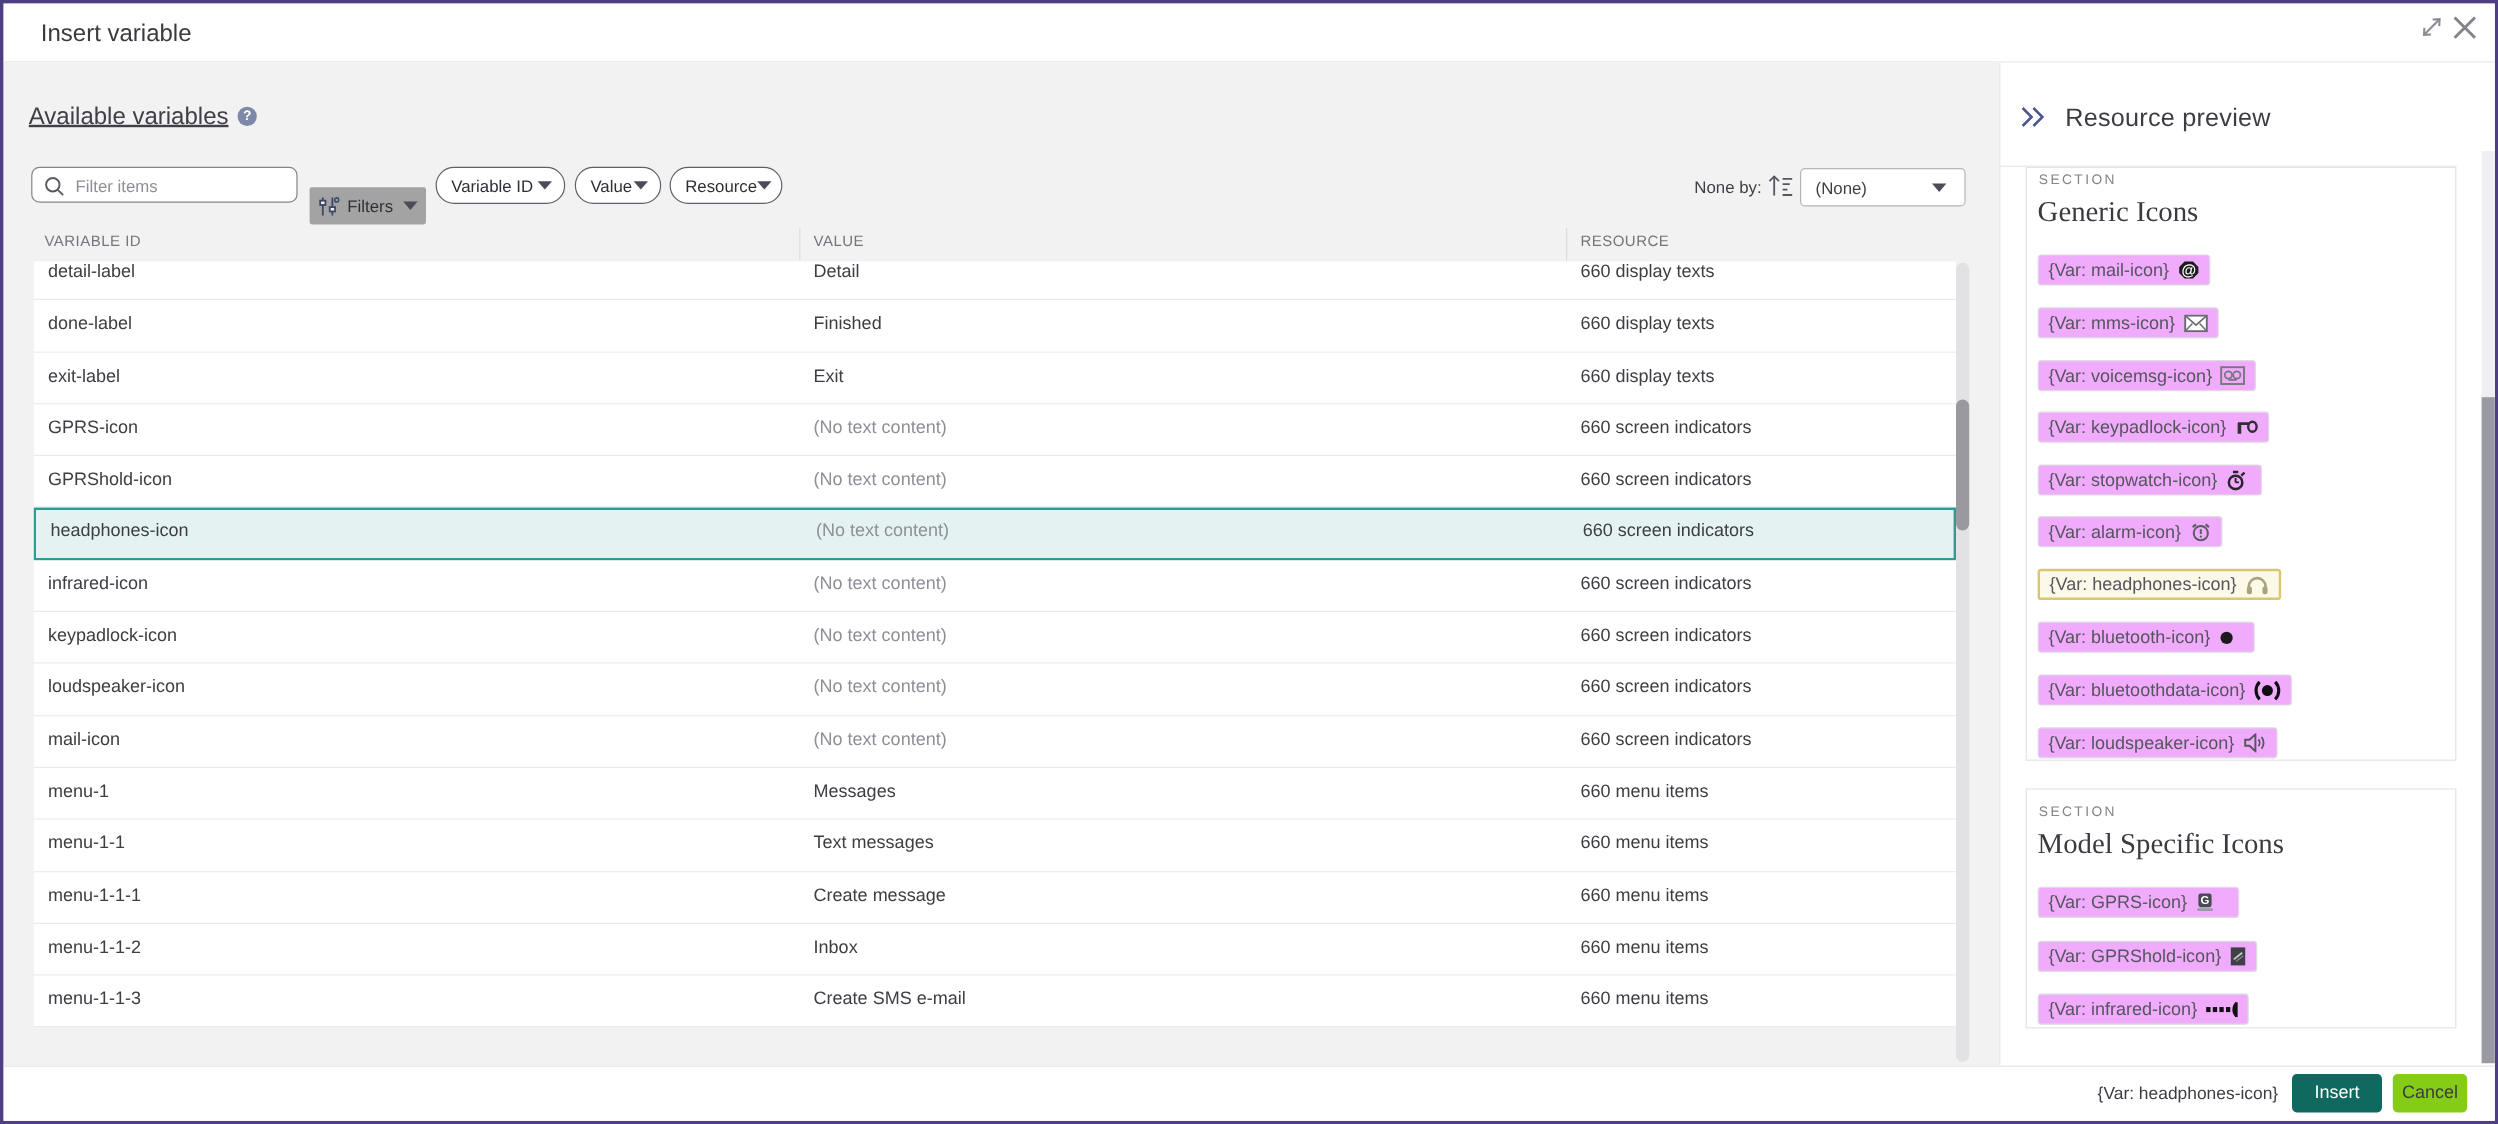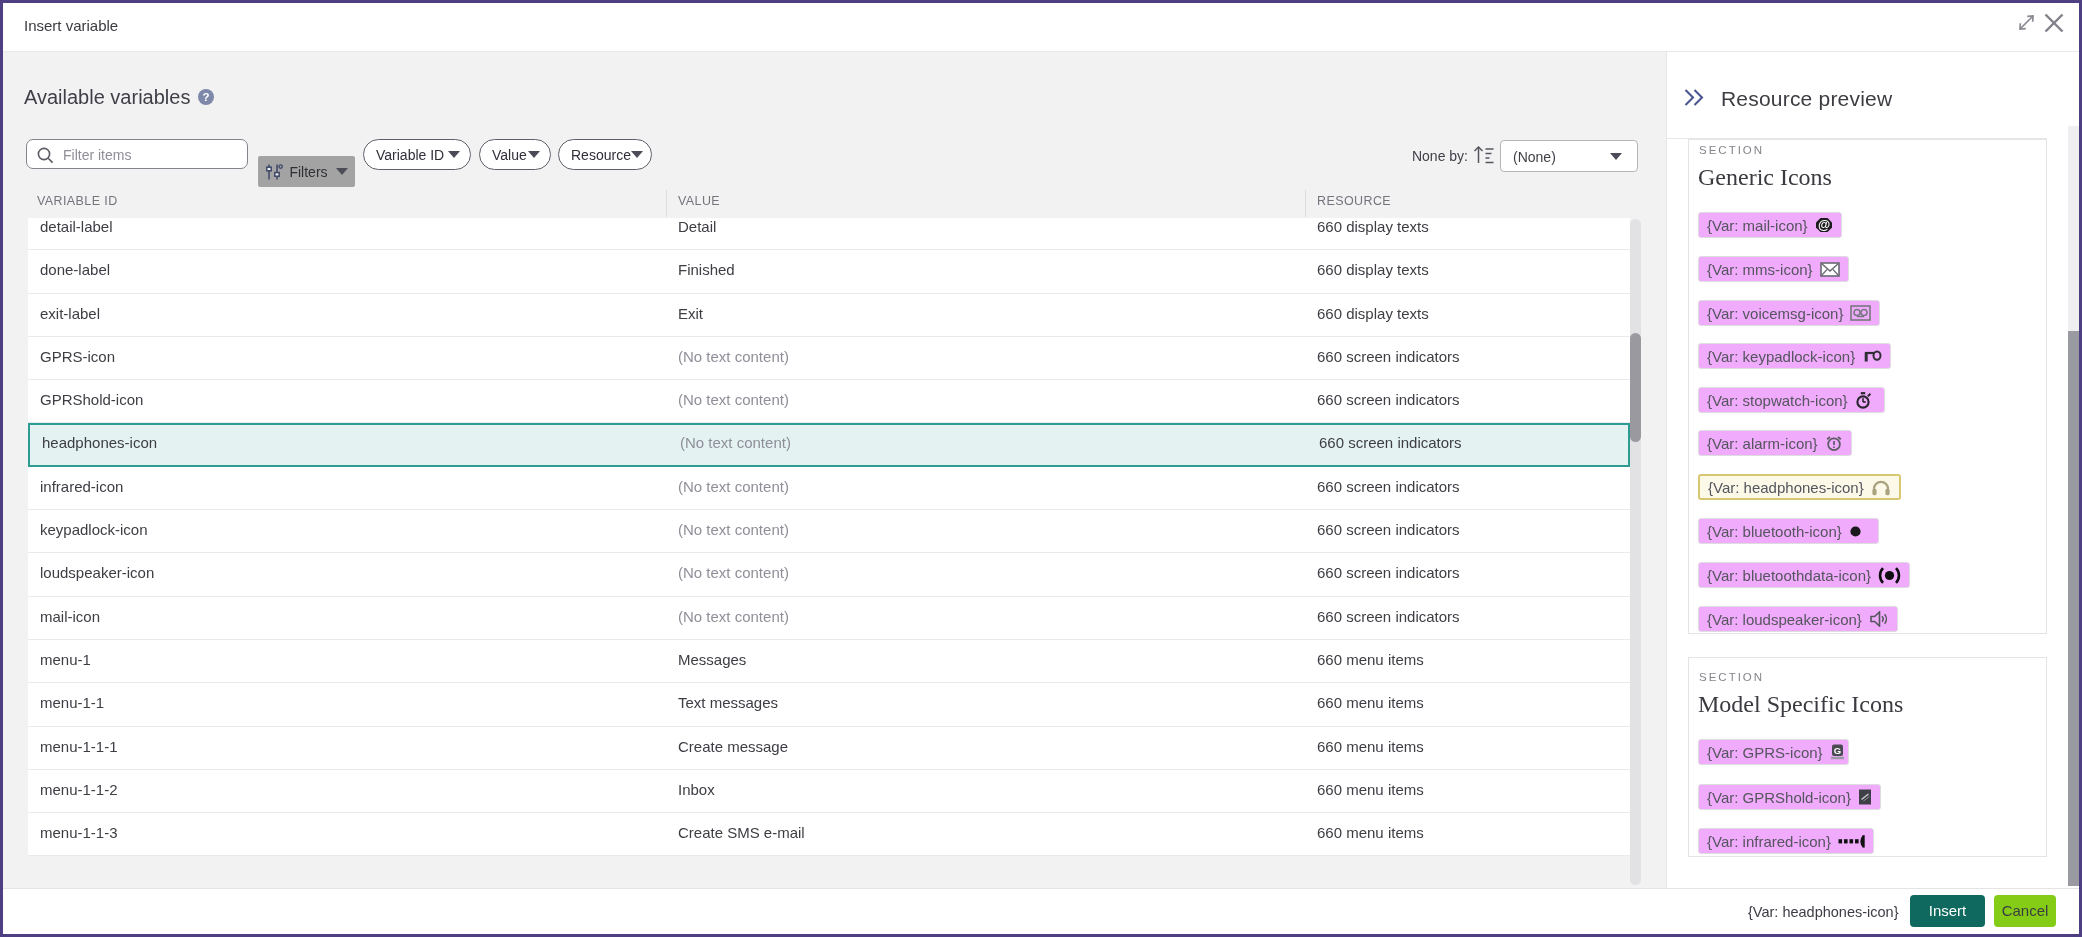--- a/index.html
+++ b/index.html
@@ -1,27 +1,27 @@
 <!DOCTYPE html>
 <html><head>
 <meta charset="utf-8">
 <style>
   * { margin:0; padding:0; box-sizing:border-box; }
   html,body { width:2082px; height:937px; }
   body { font-family:"Liberation Sans", sans-serif; position:relative; background:#fff; overflow:hidden; }
   
   #frame { position:absolute; inset:0; border:3px solid #4e3e82; background:#fff; }
   #titlebar { position:absolute; left:3px; right:3px; top:3px; height:49px; background:#fff; border-bottom:1px solid #e9e9eb; }
-  #title { position:absolute; left:21px; top:14px; font-size:15px; color:#3a3a41; }
+  #title { position:absolute; left:31px; top:14px; font-size:20px; color:#3a3a41; }
   #main { position:absolute; left:3px; top:52px; width:1663px; height:836px; background:#f2f2f3; }
   #panel { position:absolute; left:1666px; top:52px; width:413px; height:836px; background:#fff; border-left:1px solid #e5e5e7; }
   #bottombar { position:absolute; left:3px; right:3px; bottom:3px; height:46px; background:#fff; border-top:1px solid #e4e4e6; }
 
   
-  #avh { position:absolute; left:24px; top:86px; font-size:20px; color:#3f3f47; }
+  #avh { position:absolute; left:24px; top:86px; font-size:20px; color:#3f3f47;text-decoration:underline; }
   .helpcirc { position:absolute; left:198px; top:89px; width:16px; height:16px; border-radius:50%; background:#7e88a8; color:#fff; font-size:11.5px; font-weight:bold; text-align:center; line-height:16px; }
 
   
   #search { position:absolute; left:26px; top:139px; width:222px; height:30px; background:#fff; border:1px solid #84848c; border-radius:7px; }
   #search .ph { position:absolute; left:36px; top:7px; font-size:14px; color:#8e8e97; }
   #filtersbtn { position:absolute; left:258px; top:156px; width:97px; height:31px; background:#a3a3a3; border-radius:2px; display:flex; align-items:center; justify-content:center; gap:6px; font-size:14px; color:#2f2f36; }
   .pill { position:absolute; top:139px; height:31px; border:1px solid #60606a; border-radius:16px; background:#fff; display:inline-flex; align-items:center; justify-content:space-between; padding:0 10px 0 12px; font-size:14px; color:#2f2f38; white-space:nowrap; }
   .caret { width:0; height:0; border-left:6px solid transparent; border-right:6px solid transparent; border-top:7px solid #4c4c58; }
   #sortlab { position:absolute; left:1402px; top:148px; width:66px; text-align:right; font-size:14px; color:#3f3f47; }
   #noneSel { position:absolute; left:1500px; top:140px; width:138px; height:32px; background:#fff; border:1px solid #b5b5bb; border-radius:4px; }
@@ -301,21 +301,21 @@
     <svg width="20" height="16" viewBox="0 0 20 16">
         <path d="M2 5.5 h3.6 L10.5 1 v14 L5.6 10.5 H2 Z" fill="none" stroke="#55555e" stroke-width="1.6"></path>
         <path d="M13 5.2 a4.2 4.2 0 0 1 0 5.6" fill="none" stroke="#55555e" stroke-width="1.5"></path>
         <path d="M15.6 3.2 a7.4 7.4 0 0 1 0 9.6" fill="none" stroke="#55555e" stroke-width="1.5"></path>
       </svg>
   </div>
 </div>
 <div class="card" id="card2" style="top:657px;height:200px;">
   <div class="sec" style="top:13px;">SECTION</div>
   <div class="sech" style="top:33px;">Model Specific Icons</div>
-  <div class="chip" style="top:81px;padding-right:3px;">{Var: GPRS-icon}
+  <div class="chip" style="top:81px;padding-right:20px;">{Var: GPRS-icon}
     <svg width="15" height="16" viewBox="0 0 15 16">
         <rect x="2" y="0.5" width="11" height="11.5" rx="2" fill="#4a4a52"></rect>
         <text x="7.5" y="9.6" font-size="9.5" font-weight="bold" fill="#fff" text-anchor="middle" font-family="Liberation Sans">G</text>
         <line x1="1" y1="14" x2="14" y2="14" stroke="#9a9aa2" stroke-width="2.4"></line>
       </svg>
   </div>
   <div class="chip" style="top:126px;">{Var: GPRShold-icon}
     <svg width="14" height="16" viewBox="0 0 14 16">
         <rect x="1" y="0.5" width="12" height="15" fill="#3f3f47"></rect>
         <line x1="3.5" y1="10.5" x2="10.5" y2="5" stroke="#c9c9ce" stroke-width="1.5"></line>

